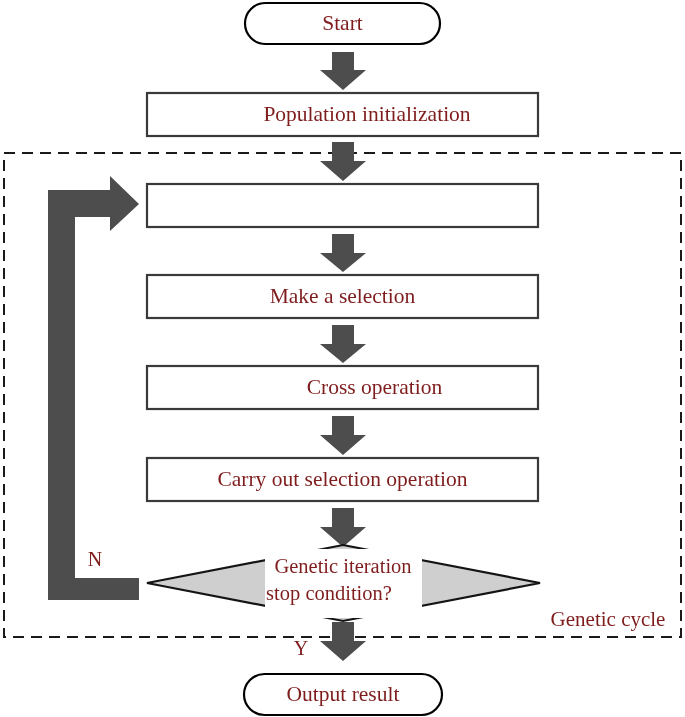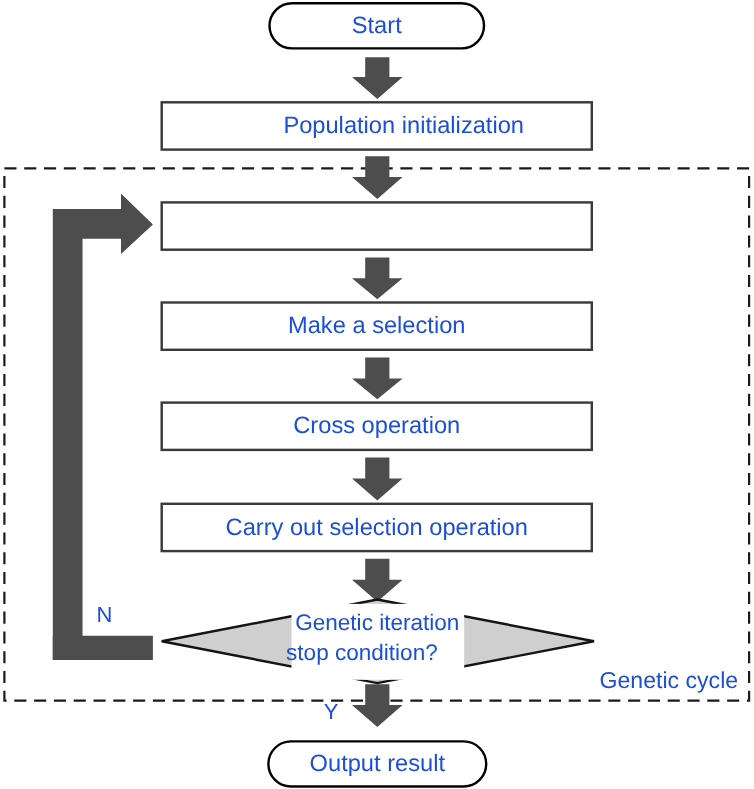--- a/index.html
+++ b/index.html
@@ -7,22 +7,22 @@
     position:relative;
     width:685px;height:717px;
     background:#ffffff;
     overflow:hidden;
     font-family:"Liberation Serif","DejaVu Serif",serif;
   }
   #svg{position:absolute;left:0;top:0;width:685px;height:717px;}
   .lbl{
     position:absolute;
     display:flex;align-items:center;justify-content:center;
-    color:#1d4ed8;
-    font-family:Liberation Sans, sans-serif;
+    color:#7f1d1d;
+    font-family:Liberation Serif, serif;
     white-space:pre;
     line-height:1.18;
     text-align:center;
     pointer-events:none;
   }
   .node-text{font-size:21.5px;}
   .term-text{font-size:21.5px;}
   .branch-text{font-size:20px;}
   .group-text{font-size:21px;}
   .dec-text{font-size:20.5px;line-height:1.22;}
@@ -73,21 +73,21 @@
     <rect x="244" y="674" width="198" height="41" rx="20.5" ry="20.5" fill="#ffffff" stroke="#000000" stroke-width="2.2"></rect>
   </svg>
 
   <div class="lbl term-text" style="left:245px;top:3px;width:195px;height:41px;">Start</div>
 
   <div class="lbl node-text" style="left:147px;top:93px;width:440px;height:43px;">Population initialization</div>
 
 
   <div class="lbl node-text" style="left:147px;top:275px;width:391px;height:43px;">Make a selection</div>
 
-  <div class="lbl node-text" style="left:147px;top:366px;width:391px;height:43px;">Cross operation</div>
+  <div class="lbl node-text" style="left:147px;top:366px;width:391px;height:43px;padding-left:32px;">Cross operation</div>
 
   <div class="lbl node-text" style="left:147px;top:458px;width:391px;height:43px;">Carry out selection operation</div>
 
   <div class="lbl dec-text" style="left:253px;top:553px;width:180px;height:26px;">Genetic iteration</div>
   <div class="lbl dec-text" style="left:239px;top:580px;width:180px;height:26px;">stop condition?</div>
 
   <div class="lbl branch-text" style="left:84px;top:548px;width:22px;height:24px;">N</div>
 
   <div class="lbl branch-text" style="left:290px;top:637px;width:22px;height:24px;">Y</div>
 

